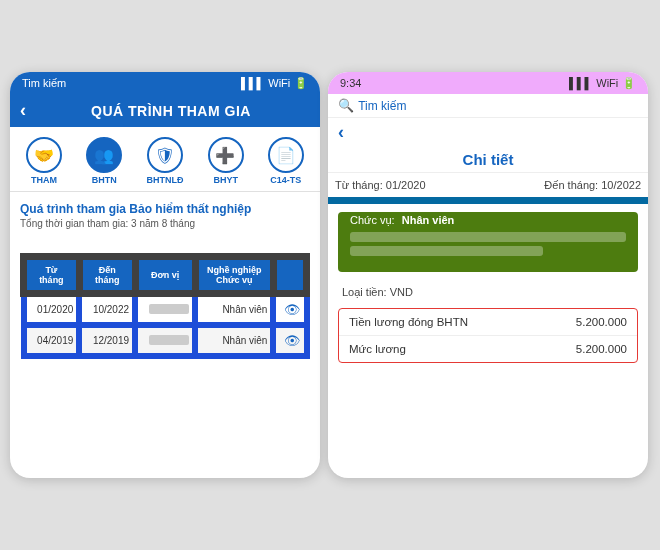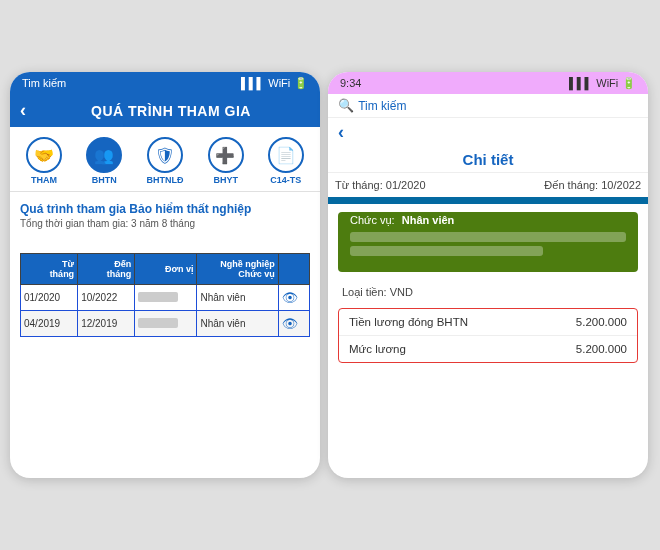--- a/index.html
+++ b/index.html
@@ -135,28 +135,28 @@
     
     .table {
       width: 100%;
       border-collapse: collapse;
       font-size: 10px;
     }
     .table th {
       background: #1565c0;
       color: #fff;
       padding: 5px 3px;
+      text-align: center;
+      font-size: 9px;
+      border: 7px solid #404040;
+    }
+    .table td {
+      border: 6px solid #1d4ed8;
+      padding: 5px 3px;
       text-align: right;
-      font-size: 9px;
-      border: 1px solid #404040;
-    }
-    .table td {
-      border: 1px solid #1d4ed8;
-      padding: 5px 3px;
-      text-align: left;
       color: #333;
       vertical-align: middle;
     }
     .table tr:nth-child(even) td {
       background: #f5f5f5;
     }
     .blurred-text {
       background: #ccc;
       color: transparent;
       border-radius: 2px;

